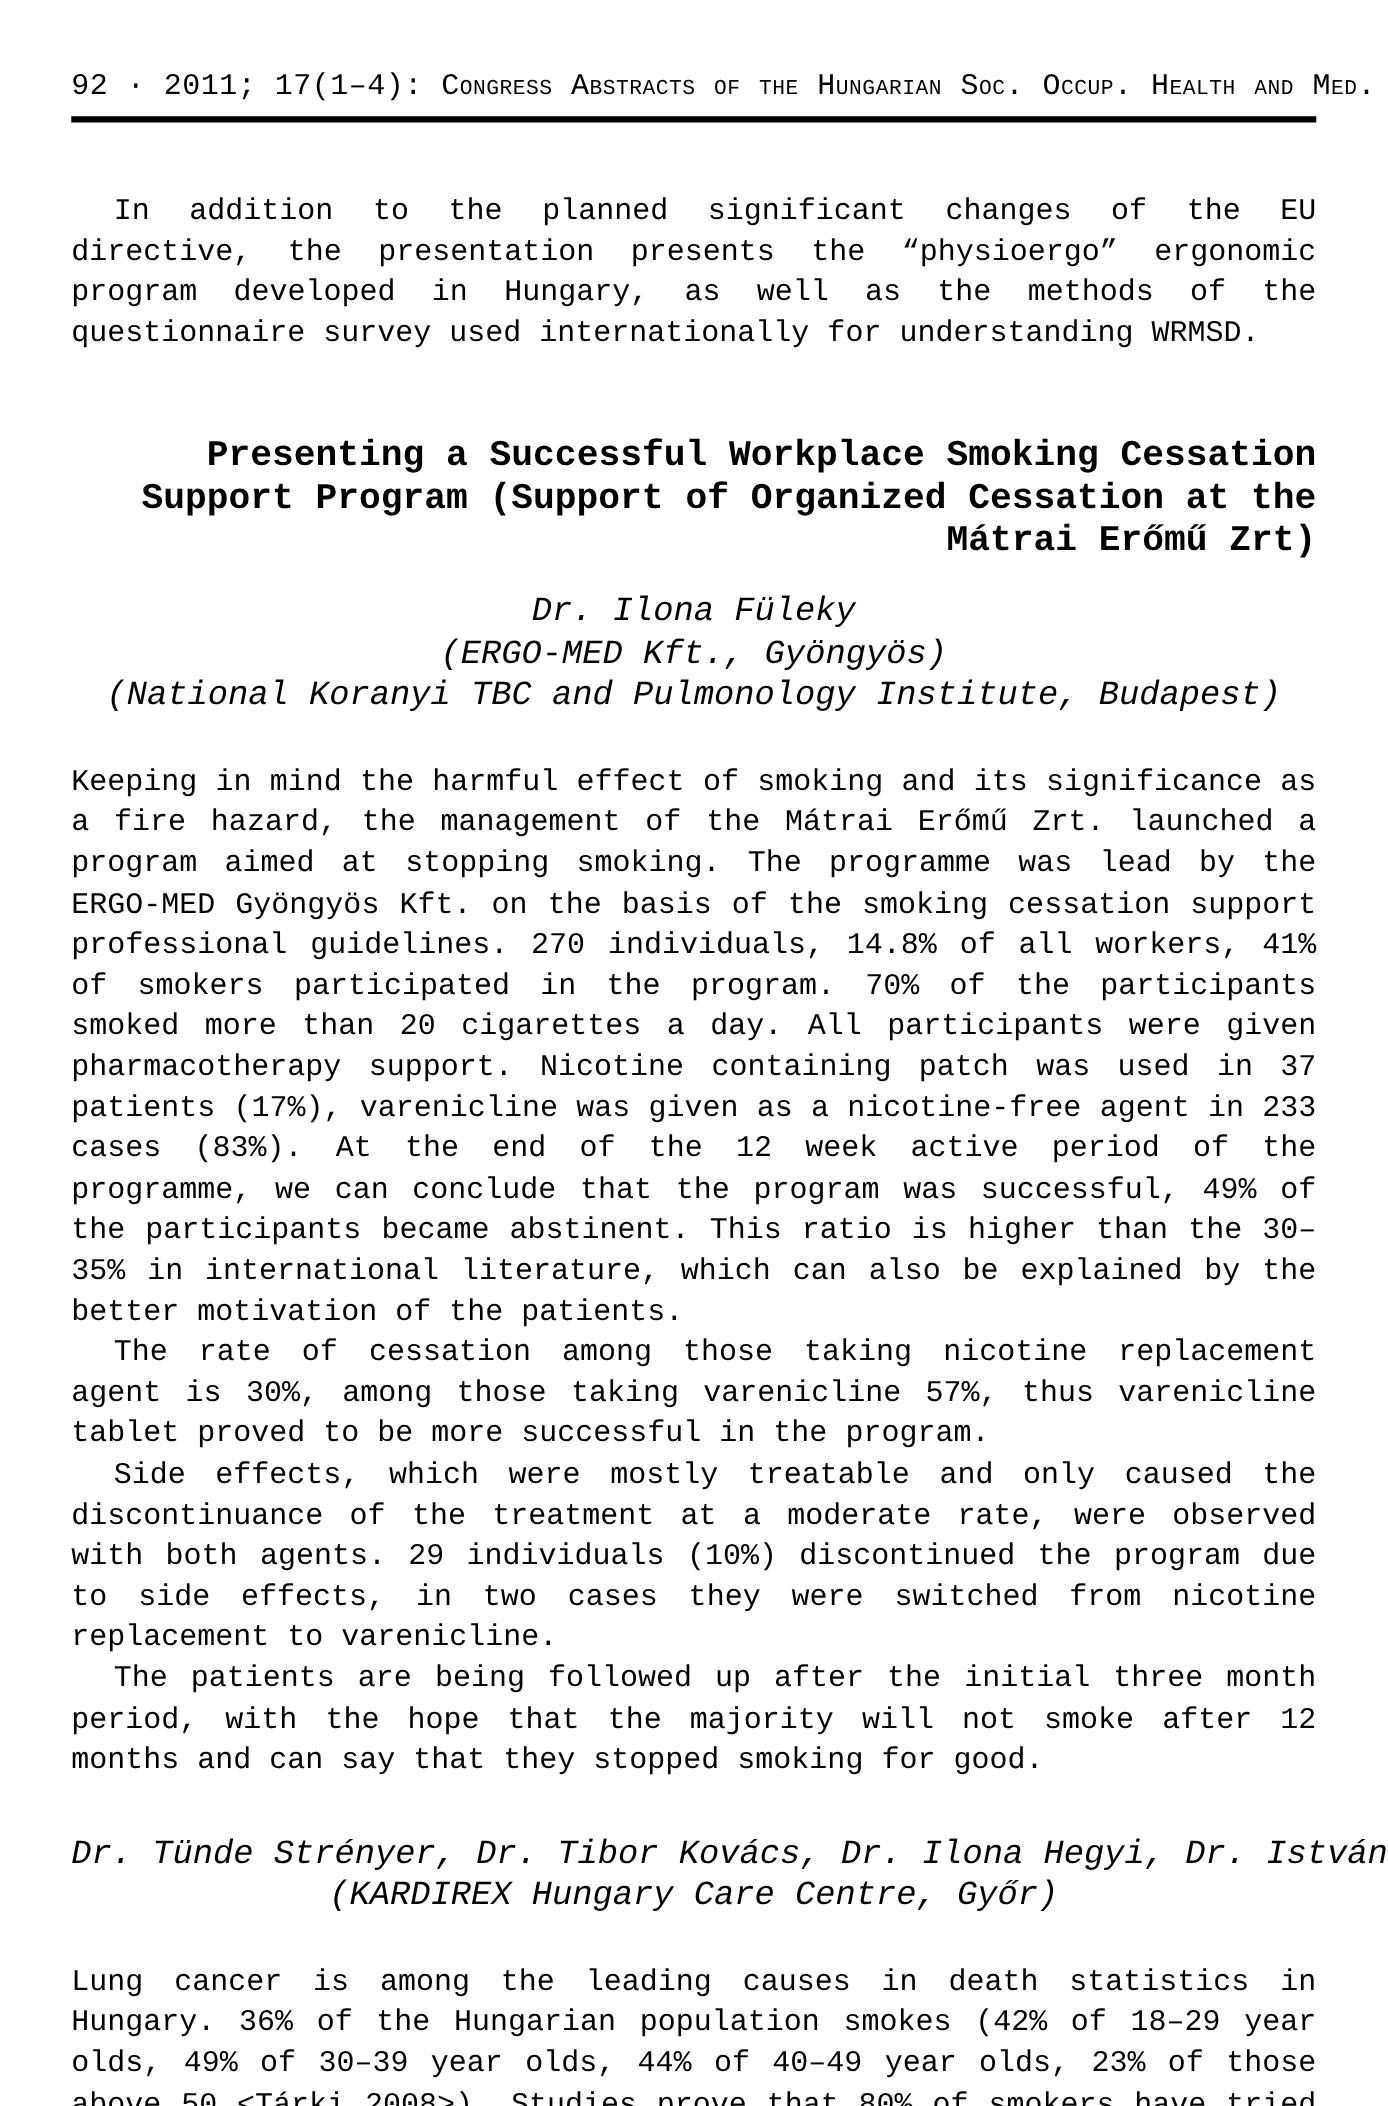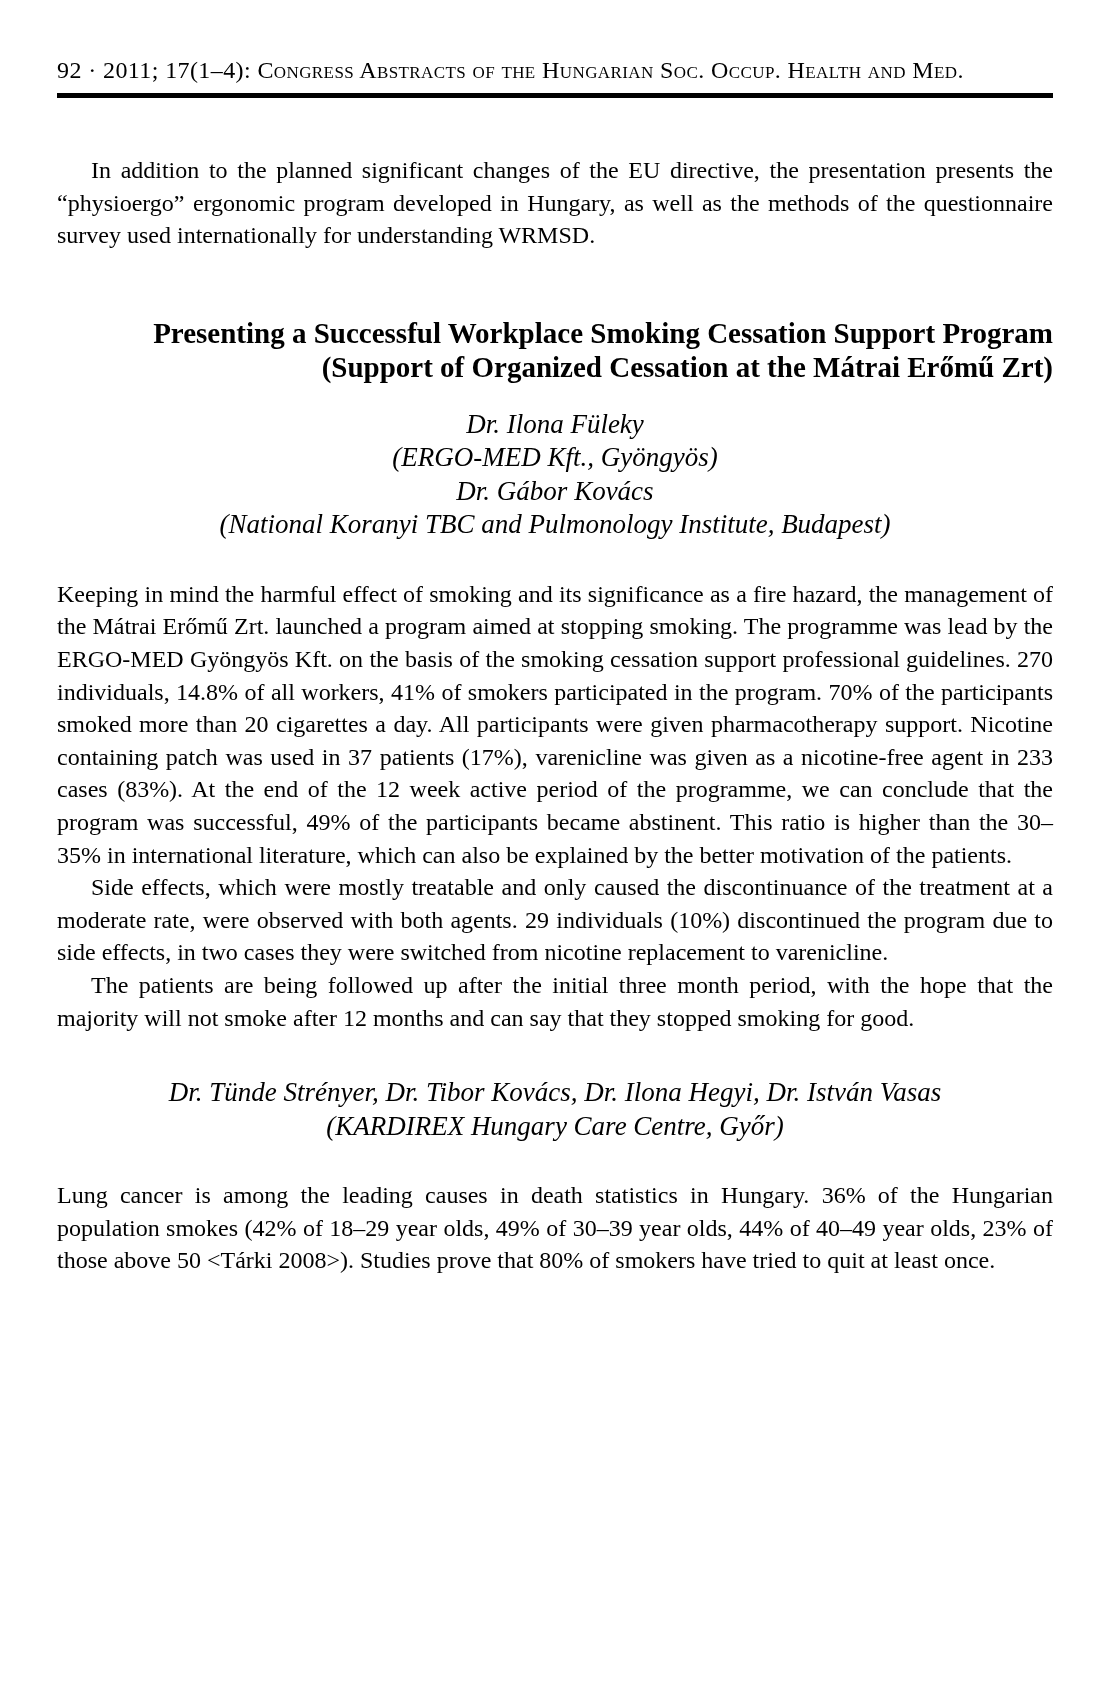--- a/index.html
+++ b/index.html
@@ -12,20 +12,21 @@
     height: 1685px;
     overflow: hidden;
     color: #000000;
     font-family: "Liberation Serif", "DejaVu Serif", serif;
   }
   .page {
     box-sizing: border-box;
     width: 1110px;
     height: 1685px;
     padding: 56px 57px 16px 57px;
+    font-family: Liberation Mono, monospace;
   }
   .running-header {
     font-size: 24px;
     line-height: 28px;
     font-variant: small-caps;
     letter-spacing: 0.4px;
     white-space: nowrap;
   }
   .header-rule {
     height: 5px;
@@ -69,26 +70,26 @@
 
   <div class="header-rule"></div>
 
   <p class="para indent intro">In addition to the planned significant changes of the EU directive, the presentation presents the “physioergo” ergonomic program developed in Hungary, as well as the methods of the questionnaire survey used internationally for understanding WRMSD.</p>
 
   <h1 class="section-title">Presenting a Successful Workplace Smoking Cessation Support Program (Support of Organized Cessation at the Mátrai Erőmű Zrt)</h1>
 
   <div class="authors">
     <div class="author-line">Dr. Ilona Füleky</div>
     <div class="author-line">(ERGO-MED Kft., Gyöngyös)</div>
-    <div class="author-line">Dr. Gábor Kovács</div>
     <div class="author-line">(National Koranyi TBC and Pulmonology Institute, Budapest)</div>
   </div>
 
   <p class="para body-first">Keeping in mind the harmful effect of smoking and its significance as a fire hazard, the management of the Mátrai Erőmű Zrt. launched a program aimed at stopping smoking. The programme was lead by the ERGO-MED Gyöngyös Kft. on the basis of the smoking cessation support professional guidelines. 270 individuals, 14.8% of all workers, 41% of smokers participated in the program. 70% of the participants smoked more than 20 cigarettes a day. All participants were given pharmacotherapy support. Nicotine containing patch was used in 37 patients (17%), varenicline was given as a nicotine-free agent in 233 cases (83%). At the end of the 12 week active period of the programme, we can conclude that the program was successful, 49% of the participants became abstinent. This ratio is higher than the 30–35% in international literature, which can also be explained by the better motivation of the patients.</p>
 
+  <p class="para indent">The rate of cessation among those taking nicotine replacement agent is 30%, among those taking varenicline 57%, thus varenicline tablet proved to be more successful in the program.</p>
 
   <p class="para indent">Side effects, which were mostly treatable and only caused the discontinuance of the treatment at a moderate rate, were observed with both agents. 29 individuals (10%) discontinued the program due to side effects, in two cases they were switched from nicotine replacement to varenicline.</p>
 
   <p class="para indent">The patients are being followed up after the initial three month period, with the hope that the majority will not smoke after 12 months and can say that they stopped smoking for good.</p>
 
 
   <div class="authors authors2">
     <div class="author-line">Dr. Tünde Strényer, Dr. Tibor Kovács, Dr. Ilona Hegyi, Dr. István Vasas</div>
     <div class="author-line">(KARDIREX Hungary Care Centre, Győr)</div>
   </div>

